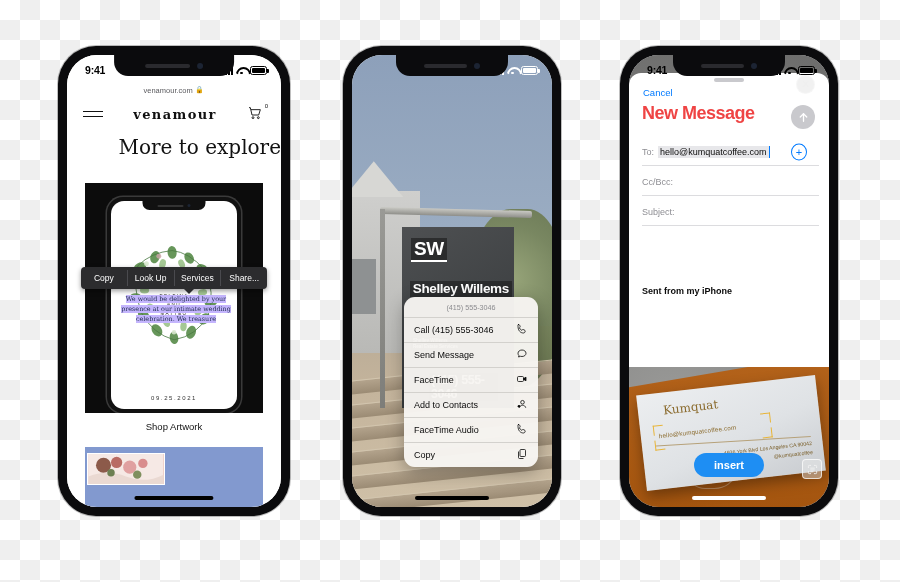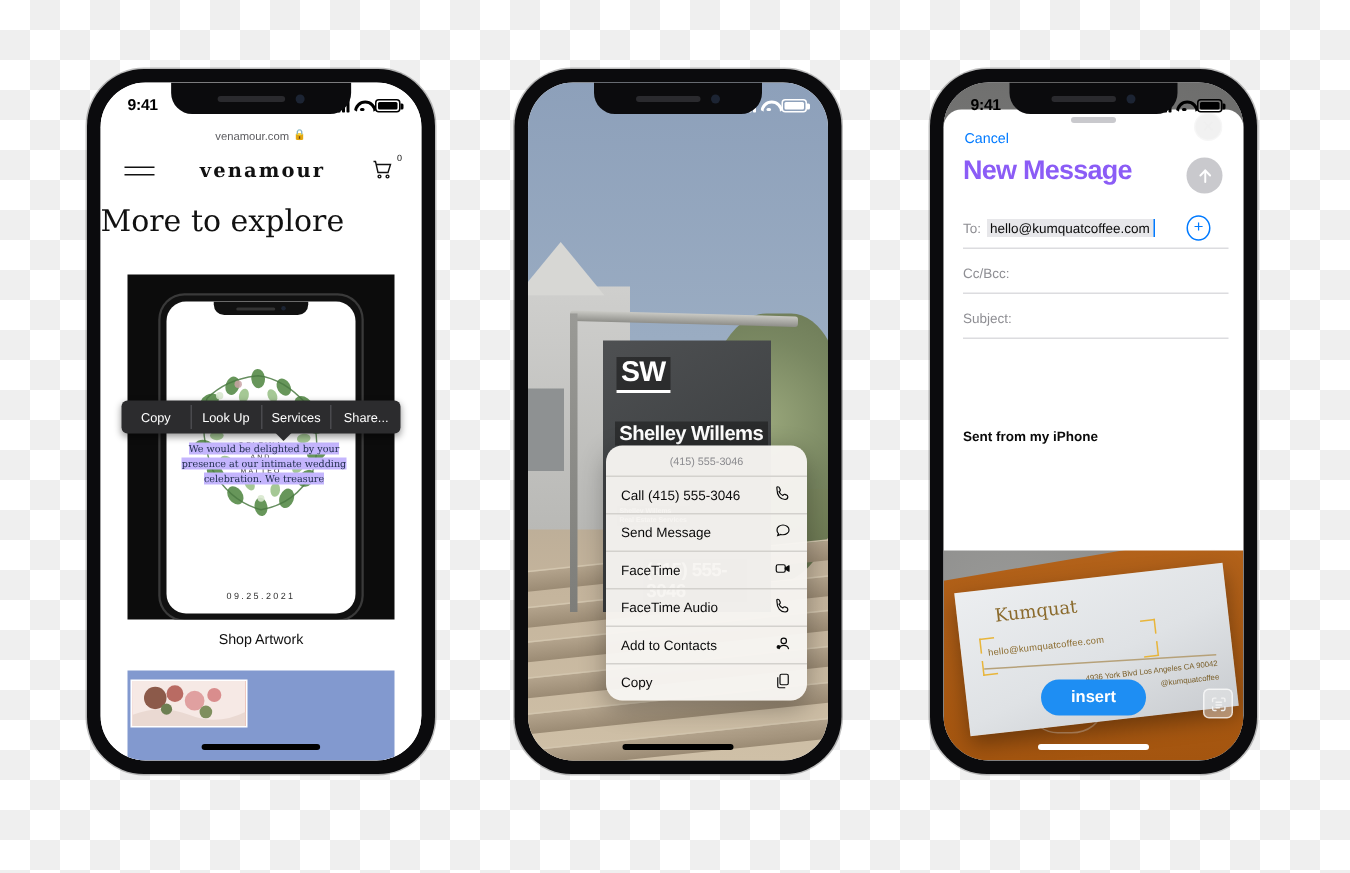--- a/index.html
+++ b/index.html
@@ -160,21 +160,21 @@
     color:#111;
   }
   .cart { position: relative; width: 18px; height: 18px; }
   .cart svg { width: 16px; height: 16px; display:block; }
   .cart .cnt {
     position:absolute; top:-2px; right:-3px;
     font-size: 6px; color:#111;
   }
   .explore-title {
     position:absolute; top: 80px; left:0; right:0;
-    text-align:left;
+    text-align:right;
     font-family:"DejaVu Serif", serif;
     font-size: 20px;
     color:#111;
   }
   .art-block {
     position:absolute; top: 128px; left: 18px; right: 18px; height: 230px;
     background:#0c0c0c; overflow:hidden;
   }
   .inner-phone {
     position:absolute; left: 50%; transform: translateX(-50%);
@@ -387,21 +387,21 @@
     position:absolute; top: 5px; left:50%; transform:translateX(-50%);
     width: 30px; height: 4px; border-radius:3px; background:#c9c9cd;
   }
   .mail-cancel {
     position:absolute; top: 14px; left: 14px;
     font-size: 9.5px; color:#007aff;
     cursor:pointer;
   }
   .mail-title {
     position:absolute; top: 30px; left: 13px;
-    font-size: 18px; font-weight: bold; color:#8b5cf6;
+    font-size: 18px; font-weight: bold; color:#ef4444;
     letter-spacing: -0.5px;
   }
   .send-btn {
     position:absolute; top: 32px; right: 14px;
     width: 24px; height: 24px; border-radius:50%;
     background:#c9c9cd;
     display:flex; align-items:center; justify-content:center;
     cursor:pointer;
   }
   .send-btn svg { width: 13px; height: 13px; }
@@ -730,35 +730,35 @@
             <span>FaceTime</span>
             <span>
               <svg viewBox="0 0 24 24" fill="none" stroke="#0a0a0a" stroke-width="1.6" stroke-linejoin="round">
                 <rect x="3" y="7" width="12" height="10" rx="2.2"></rect>
                 <path d="M15 11.2l5-2.8v7.2l-5-2.8z" fill="#0a0a0a"></path>
               </svg>
             </span>
           </div>
 
           <div class="ctx-item">
-            <span>FaceTime Audio</span>
-            <span>
-              <svg viewBox="0 0 24 24" fill="none" stroke="#0a0a0a" stroke-width="1.6" stroke-linecap="round">
-                <path d="M5 3c1 0 2 .5 2.5 2l.8 2c.3.8 0 1.4-.6 1.9l-1 .8c1 2.2 2.8 4 5 5l.8-1c.5-.6 1.1-.9 1.9-.6l2 .8c1.5.5 2 1.5 2 2.5 0 1.9-1.6 3.6-3.6 3.6C8.9 20 4 15.1 4 6.6 4 4.6 3.1 3 5 3z"></path>
-              </svg>
-            </span>
-          </div>
-
-          <div class="ctx-item">
             <span>Add to Contacts</span>
             <span>
               <svg viewBox="0 0 24 24" fill="none" stroke="#0a0a0a" stroke-width="1.6">
                 <circle cx="13" cy="8.5" r="3.6"></circle>
                 <path d="M6.5 19.5c.8-3.2 3.4-5 6.5-5s5.7 1.8 6.5 5"></path>
                 <circle cx="6" cy="16.5" r="2.6" fill="#0a0a0a" stroke="none"></circle>
+              </svg>
+            </span>
+          </div>
+
+          <div class="ctx-item">
+            <span>FaceTime Audio</span>
+            <span>
+              <svg viewBox="0 0 24 24" fill="none" stroke="#0a0a0a" stroke-width="1.6" stroke-linecap="round">
+                <path d="M5 3c1 0 2 .5 2.5 2l.8 2c.3.8 0 1.4-.6 1.9l-1 .8c1 2.2 2.8 4 5 5l.8-1c.5-.6 1.1-.9 1.9-.6l2 .8c1.5.5 2 1.5 2 2.5 0 1.9-1.6 3.6-3.6 3.6C8.9 20 4 15.1 4 6.6 4 4.6 3.1 3 5 3z"></path>
               </svg>
             </span>
           </div>
 
           <div class="ctx-item">
             <span>Copy</span>
             <span>
               <svg viewBox="0 0 24 24" fill="none" stroke="#0a0a0a" stroke-width="1.6">
                 <rect x="8" y="3" width="11" height="14" rx="2"></rect>
                 <path d="M5 7v12a2 2 0 0 0 2 2h8"></path>

